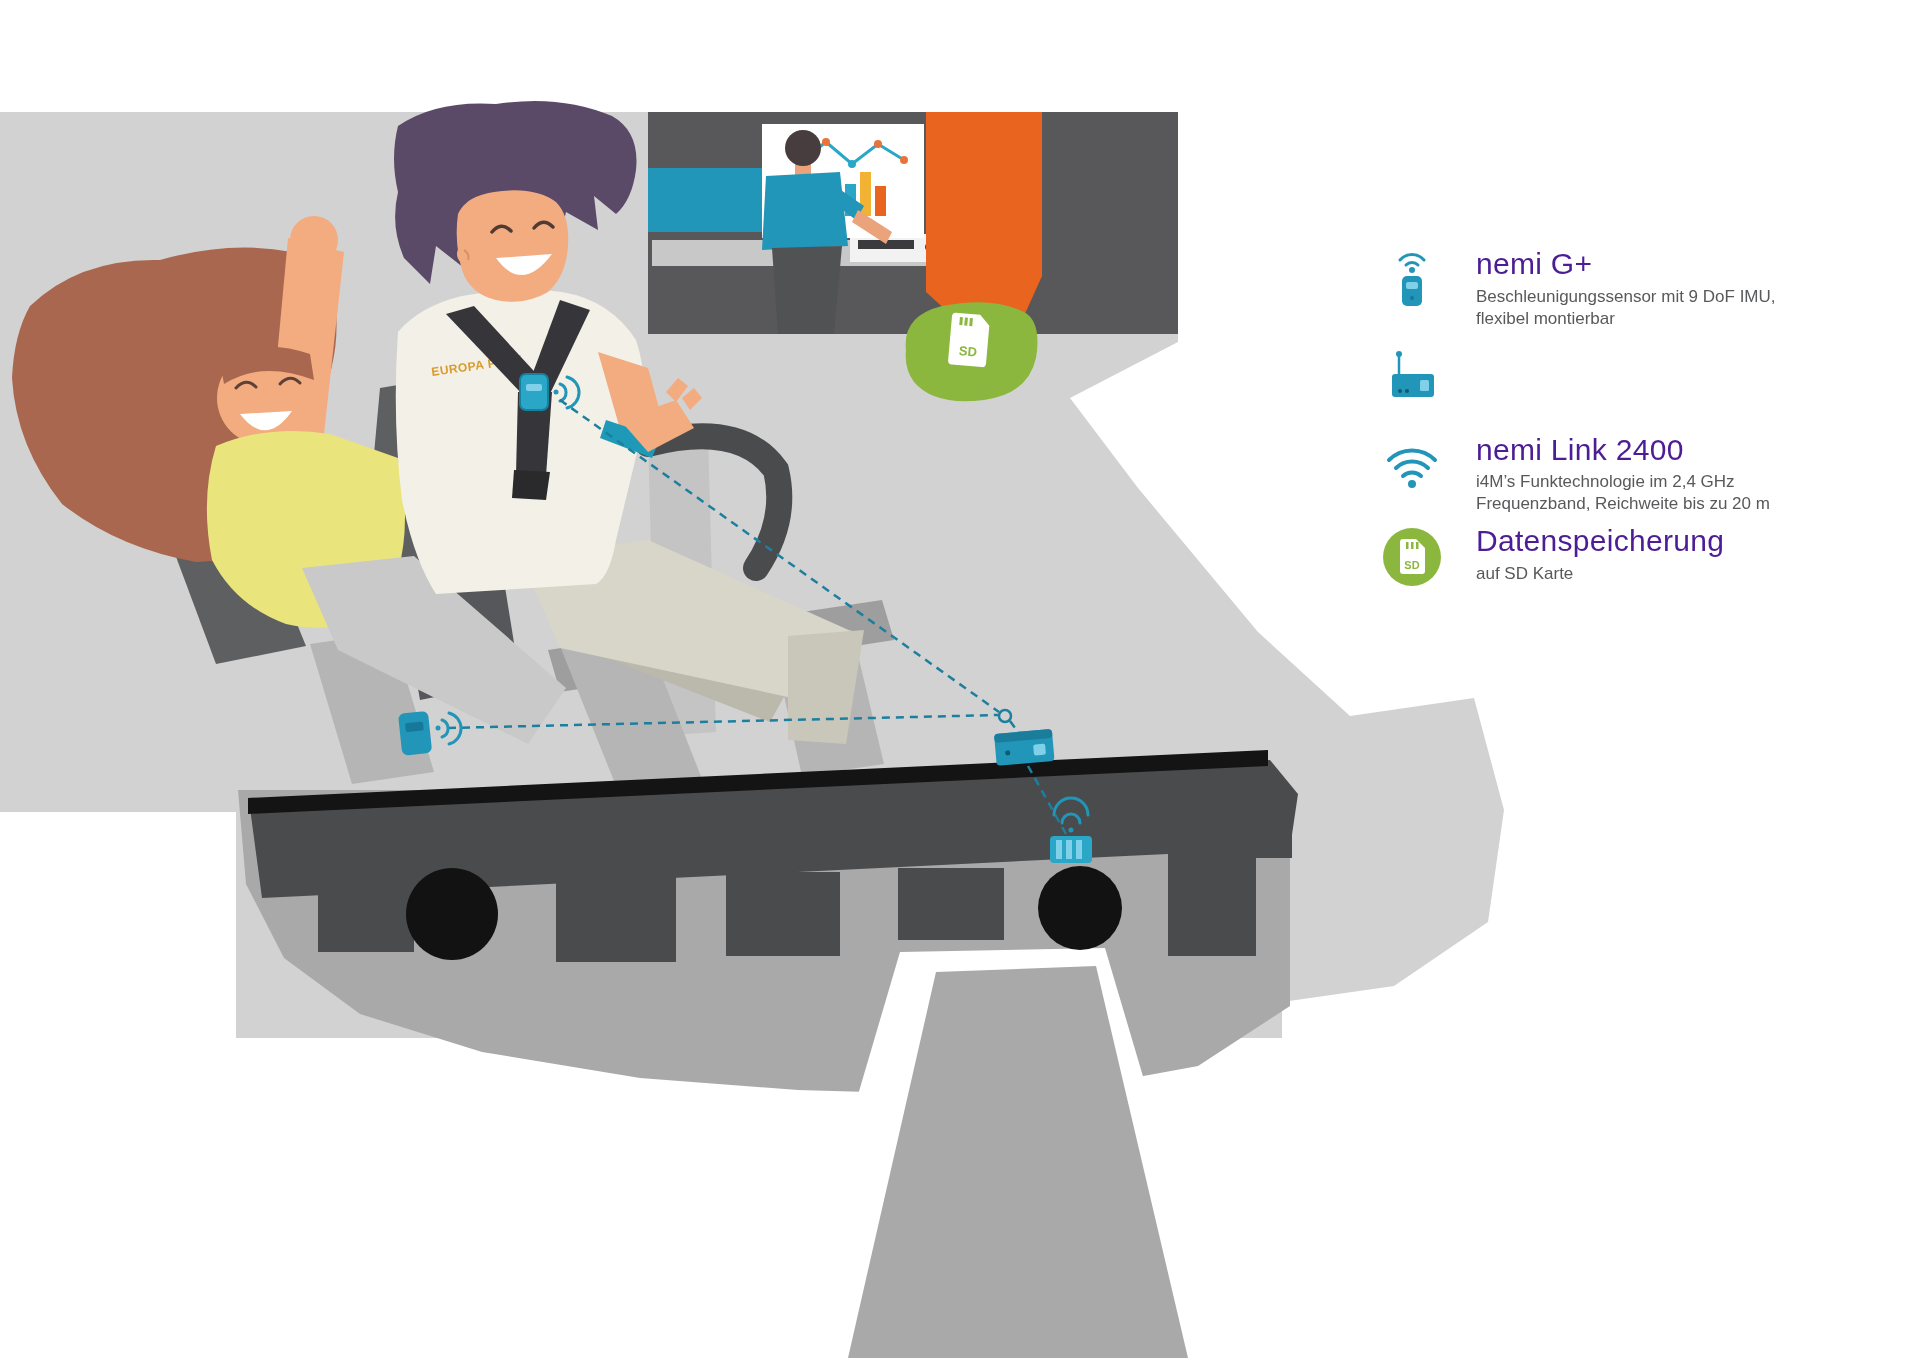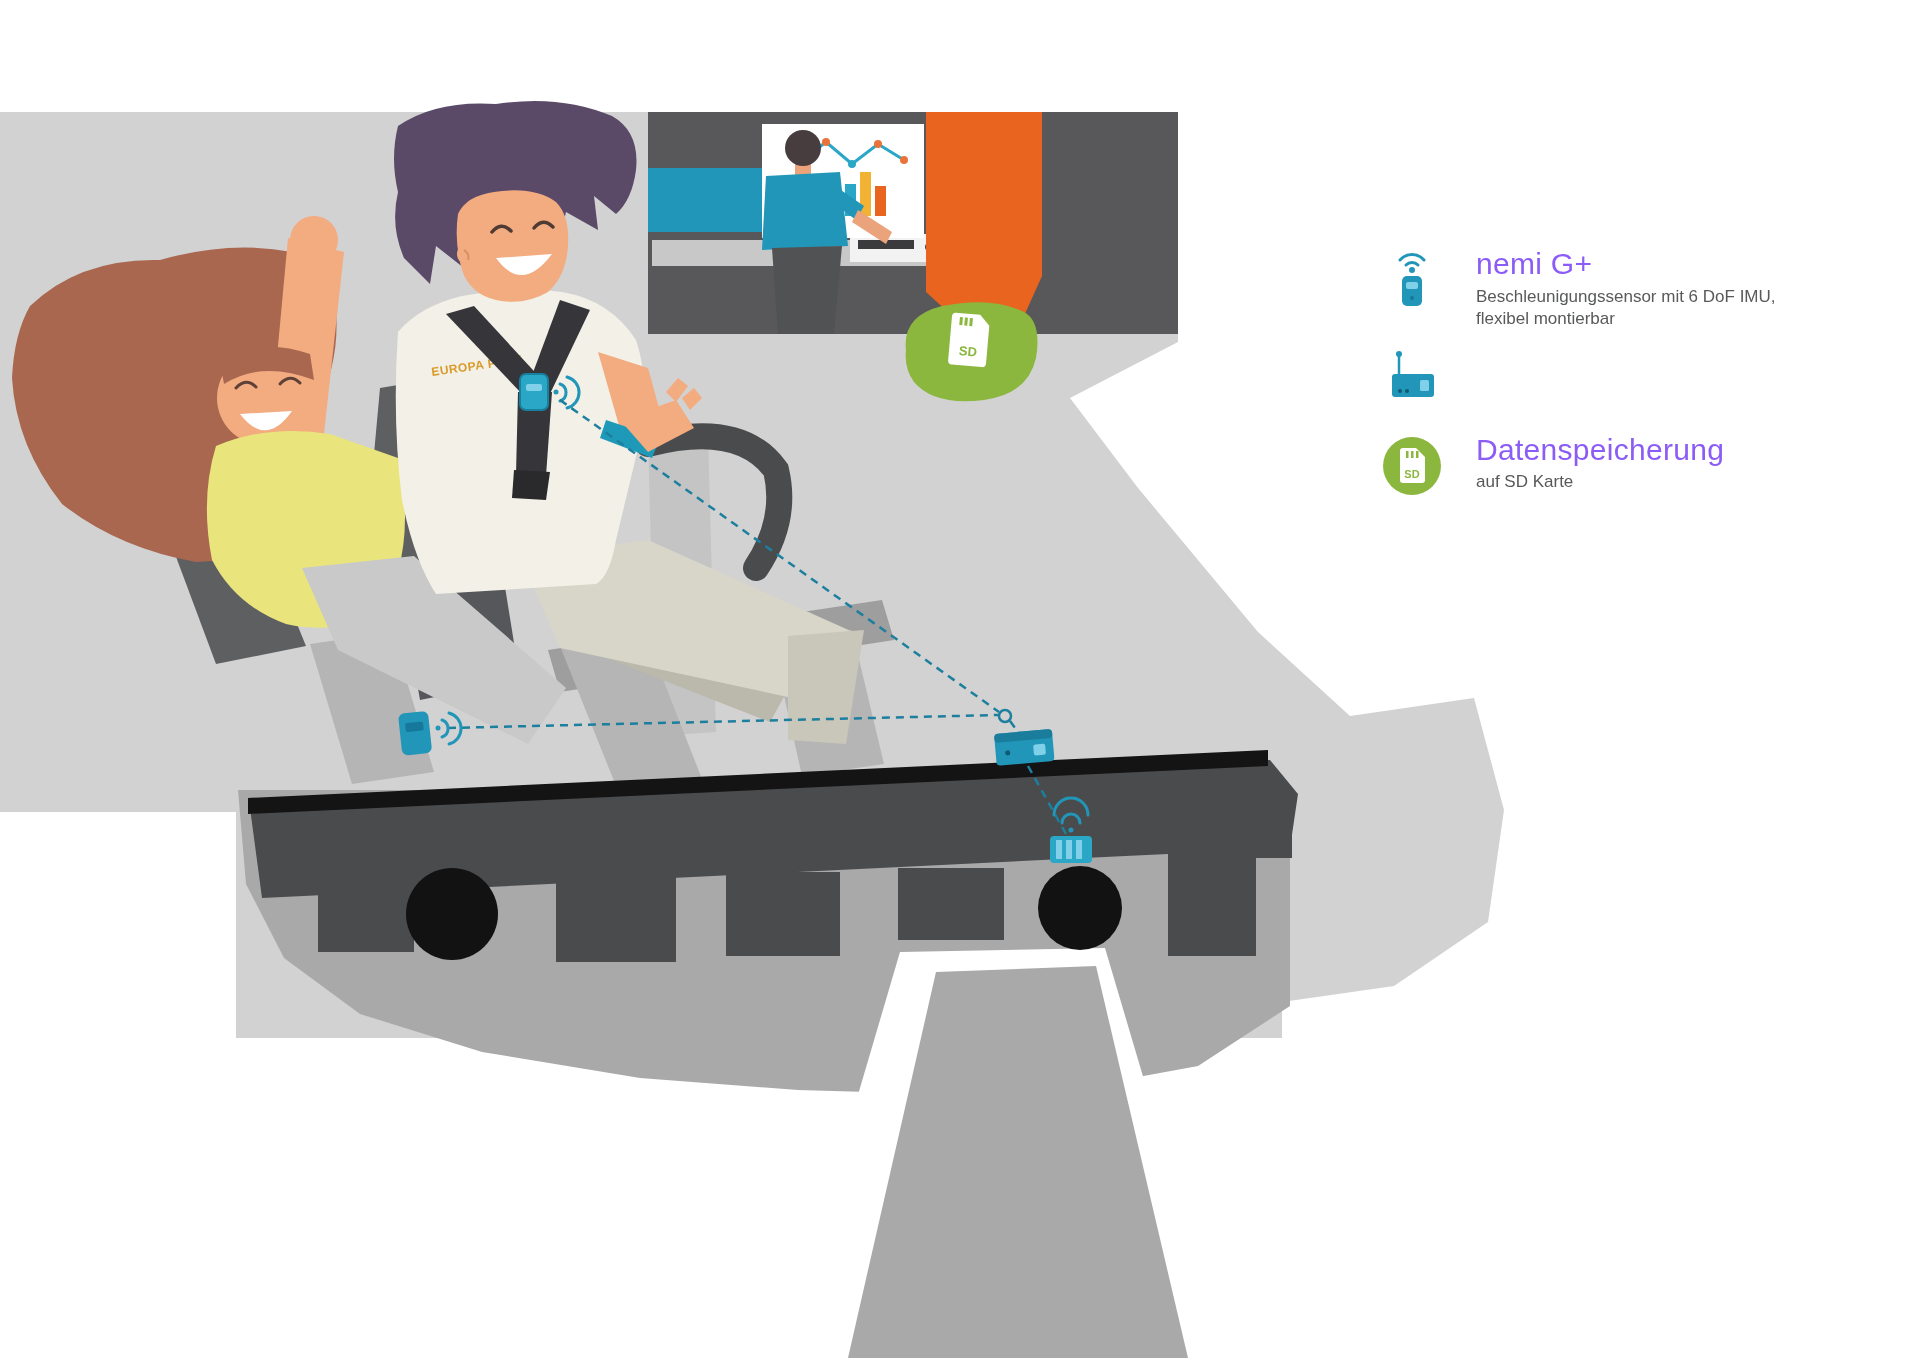--- a/index.html
+++ b/index.html
@@ -6,21 +6,21 @@
   body{font-family:"Liberation Sans",sans-serif;color:#58595b;}
   .stage{position:relative;width:1920px;height:1358px;overflow:hidden;background:#fff;}
   .scene{position:absolute;left:0;top:0;width:1920px;height:1358px;}
   
   .legend{position:absolute;left:1380px;top:248px;width:460px;}
   .legend-item{display:flex;align-items:flex-start;}
   .legend-item:nth-child(1){margin-bottom:14px;}
   .legend-item:nth-child(2){margin-bottom:26px;}
   .legend-item:nth-child(3){margin-bottom:10px;}
   .legend-icon{width:64px;height:64px;flex:0 0 64px;margin-right:32px;display:flex;align-items:flex-start;justify-content:center;}
-  .legend-title{font-size:30px;font-weight:300;letter-spacing:.3px;color:#8b5cf6;margin:0 0 6px 0;line-height:1.05;}
+  .legend-title{font-size:30px;font-weight:300;letter-spacing:.3px;color:#4c1d95;margin:0 0 6px 0;line-height:1.05;}
   .legend-desc{font-size:17px;line-height:1.3;color:#58595b;}
 </style>
 </head>
 <body>
 
 <div class="stage">
 
   <svg class="scene" viewBox="0 0 1920 1358" aria-hidden="true">
 
     <path fill="#d2d2d2" d="M0,112 L1178,112 L1178,342 L1070,398 L1138,488 L1258,632 L1350,716 L1474,698 L1504,810 L1488,922 L1394,986 L1282,1002 L1282,1038 L236,1038 L236,812 L0,812 Z"></path>
@@ -198,39 +198,56 @@
           <path d="M24,17 A8.5,8.5 0 0 1 36,17" stroke="#2196b8" stroke-width="3" fill="none" stroke-linecap="round"></path>
           <path d="M18,12 A16,16 0 0 1 42,12" stroke="#2196b8" stroke-width="3" fill="none" stroke-linecap="round"></path>
           <rect x="20" y="28" width="20" height="30" rx="5" fill="#2196b8"></rect>
           <rect x="24" y="34" width="12" height="7" rx="2" fill="#7fd0e8"></rect>
           <circle cx="30" cy="50" r="2" fill="#16789a"></circle>
         </svg>
       </div>
       <div class="legend-text">
         <div class="legend-title">nemi G+</div>
         <div class="legend-desc">
-          <div>Beschleunigungssensor mit 6 DoF IMU,</div>
+          <div>Beschleunigungssensor mit 9 DoF IMU,</div>
           <div>flexibel montierbar</div>
         </div>
       </div>
     </div>
 
     <div class="legend-item">
       <div class="legend-icon">
         <svg width="60" height="64" viewBox="0 0 60 64">
           <line x1="17" y1="30" x2="17" y2="12" stroke="#2196b8" stroke-width="2.5"></line>
           <circle cx="17" cy="10" r="3" fill="#2196b8"></circle>
           <rect x="10" y="30" width="42" height="23" rx="3" fill="#2196b8"></rect>
           <rect x="38" y="36" width="9" height="11" rx="1.5" fill="#7fd0e8"></rect>
           <circle cx="18" cy="47" r="2" fill="#0f5a73"></circle>
           <circle cx="25" cy="47" r="2" fill="#0f5a73"></circle>
         </svg>
       </div>
     </div>
 
+    <div class="legend-item">
+      <div class="legend-icon">
+        <svg width="64" height="64" viewBox="0 0 64 64">
+          <circle cx="32" cy="50" r="4" fill="#2196b8"></circle>
+          <path d="M23,42 A13,13 0 0 1 41,42" stroke="#2196b8" stroke-width="4" fill="none" stroke-linecap="round"></path>
+          <path d="M16,34 A23,23 0 0 1 48,34" stroke="#2196b8" stroke-width="4" fill="none" stroke-linecap="round"></path>
+          <path d="M9,26 A32.5,32.5 0 0 1 55,26" stroke="#2196b8" stroke-width="4" fill="none" stroke-linecap="round"></path>
+        </svg>
+      </div>
+      <div class="legend-text">
+        <div class="legend-title">nemi Link 2400</div>
+        <div class="legend-desc">
+          <div>i4M’s Funktechnologie im 2,4 GHz</div>
+          <div>Frequenzband, Reichweite bis zu 20 m</div>
+        </div>
+      </div>
+    </div>
 
     <div class="legend-item">
       <div class="legend-icon">
         <svg width="64" height="64" viewBox="0 0 64 64">
           <circle cx="32" cy="32" r="29" fill="#8cb73f"></circle>
           <path d="M23,14 h13 l9,9 v23 a3,3 0 0 1 -3,3 h-19 a3,3 0 0 1 -3,-3 v-29 a3,3 0 0 1 3,-3 Z" fill="#ffffff"></path>
           <rect x="26" y="17" width="2.5" height="7" fill="#8cb73f"></rect>
           <rect x="31" y="17" width="2.5" height="7" fill="#8cb73f"></rect>
           <rect x="36" y="17" width="2.5" height="7" fill="#8cb73f"></rect>
           <text x="32" y="44" font-size="11" font-weight="bold" fill="#8cb73f" text-anchor="middle">SD</text>

